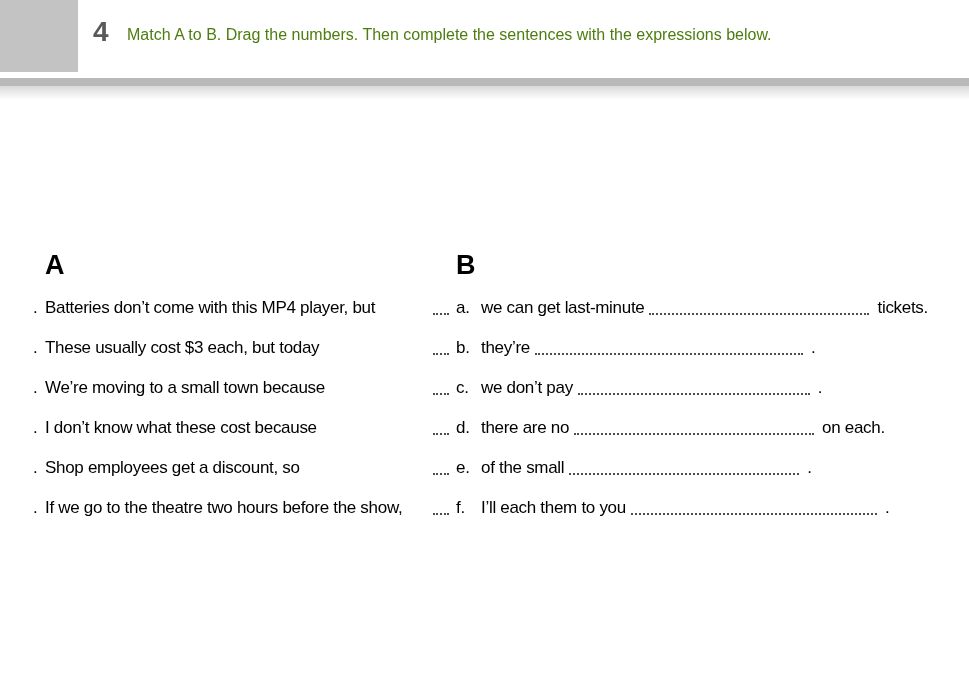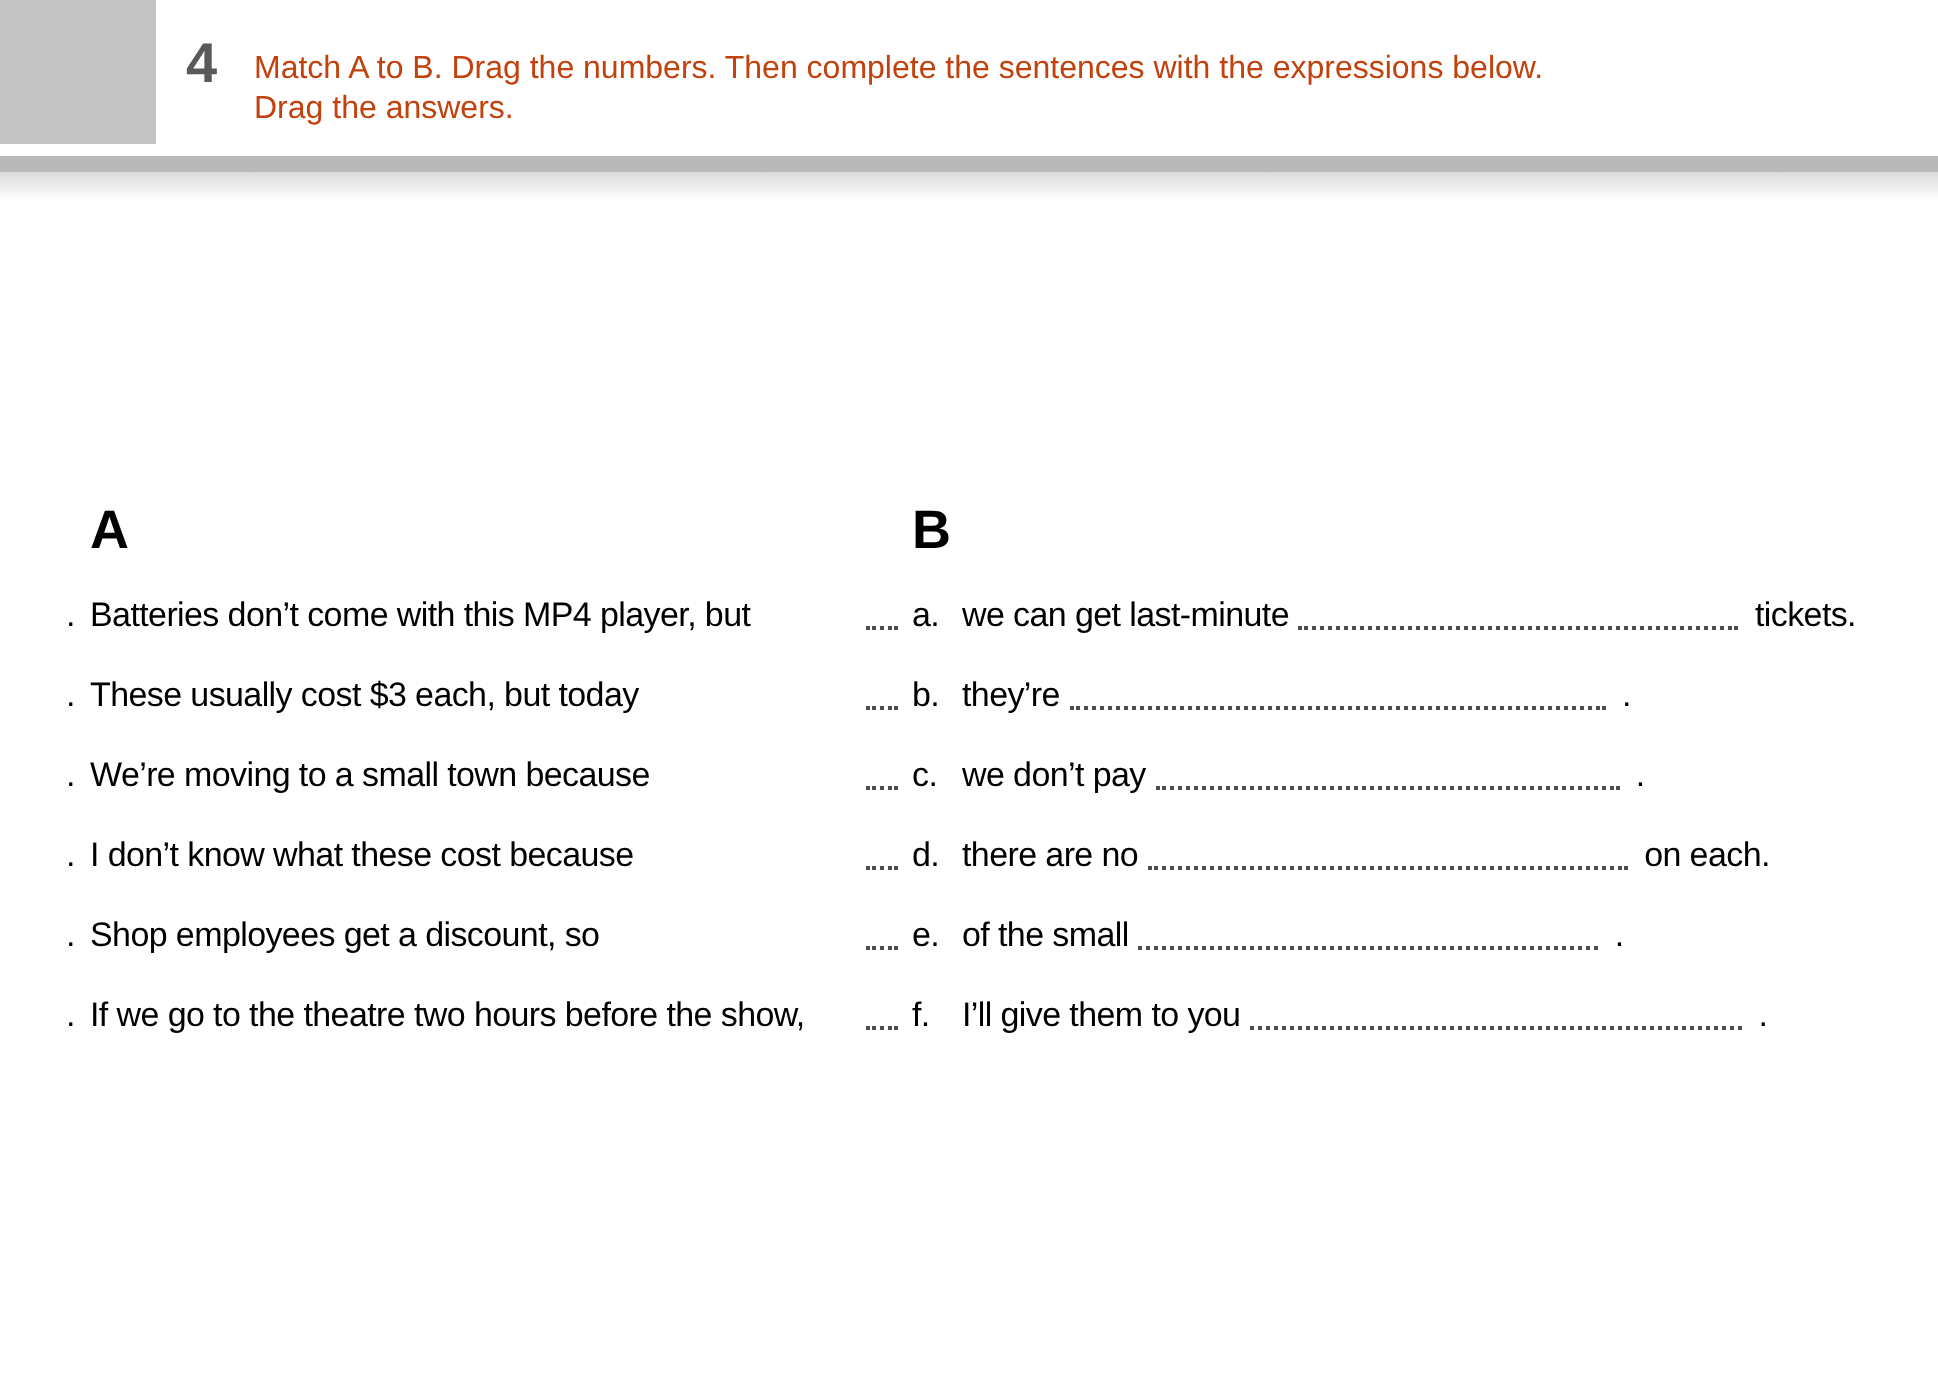--- a/index.html
+++ b/index.html
@@ -17,21 +17,21 @@
     position: absolute; left: 0; top: 0;
     width: 78px; height: 72px;
     background: #c3c3c3;
   }
   .exercise-number {
     position: absolute; left: 93px; top: 16px;
     font-size: 28px; font-weight: bold; color: #58595b;
   }
   .instructions {
     position: absolute; left: 127px; top: 25px;
-    font-size: 16px; line-height: 20px; color: #c2410c;
+    font-size: 16px; line-height: 20px; color: #4d7c0f;
   }
   .instructions div { white-space: nowrap; }
 
   .divider-bar {
     position: absolute; left: 0; top: 78px;
     width: 969px; height: 8px; background: #b9b9b9;
   }
   .divider-shadow {
     position: absolute; left: 0; top: 86px;
     width: 969px; height: 14px;
@@ -78,21 +78,20 @@
 
   .after { margin-left: 8px; }
 </style>
 </head>
 <body>
 
 <div class="corner-square"></div>
 <div class="exercise-number">4</div>
 <div class="instructions">
   <div>Match A to B. Drag the numbers. Then complete the sentences with the expressions below.</div>
-  <div>Drag the answers.</div>
 </div>
 <div class="divider-bar"></div>
 <div class="divider-shadow"></div>
 
 <div class="col-header a">A</div>
 
 <div class="row row-a t0">
   <span class="num-slot">.</span><span>Batteries don’t come with this MP4 player, but</span>
 </div>
 <div class="row row-a t1">
@@ -122,14 +121,14 @@
 <div class="row row-b t2">
   <span class="pre-blank"></span><span class="letter">c.</span><span>we don’t pay</span><span class="blank bw2"></span><span class="after">.</span>
 </div>
 <div class="row row-b t3">
   <span class="pre-blank"></span><span class="letter">d.</span><span>there are no</span><span class="blank bw3"></span><span class="after">on each.</span>
 </div>
 <div class="row row-b t4">
   <span class="pre-blank"></span><span class="letter">e.</span><span>of the small</span><span class="blank bw4"></span><span class="after">.</span>
 </div>
 <div class="row row-b t5">
-  <span class="pre-blank"></span><span class="letter">f.</span><span>I’ll give them to you</span><span class="blank bw5"></span><span class="after">.</span>
+  <span class="pre-blank"></span><span class="letter">f.</span><span>I’ll each them to you</span><span class="blank bw5"></span><span class="after">.</span>
 </div>
 
 </body></html>

